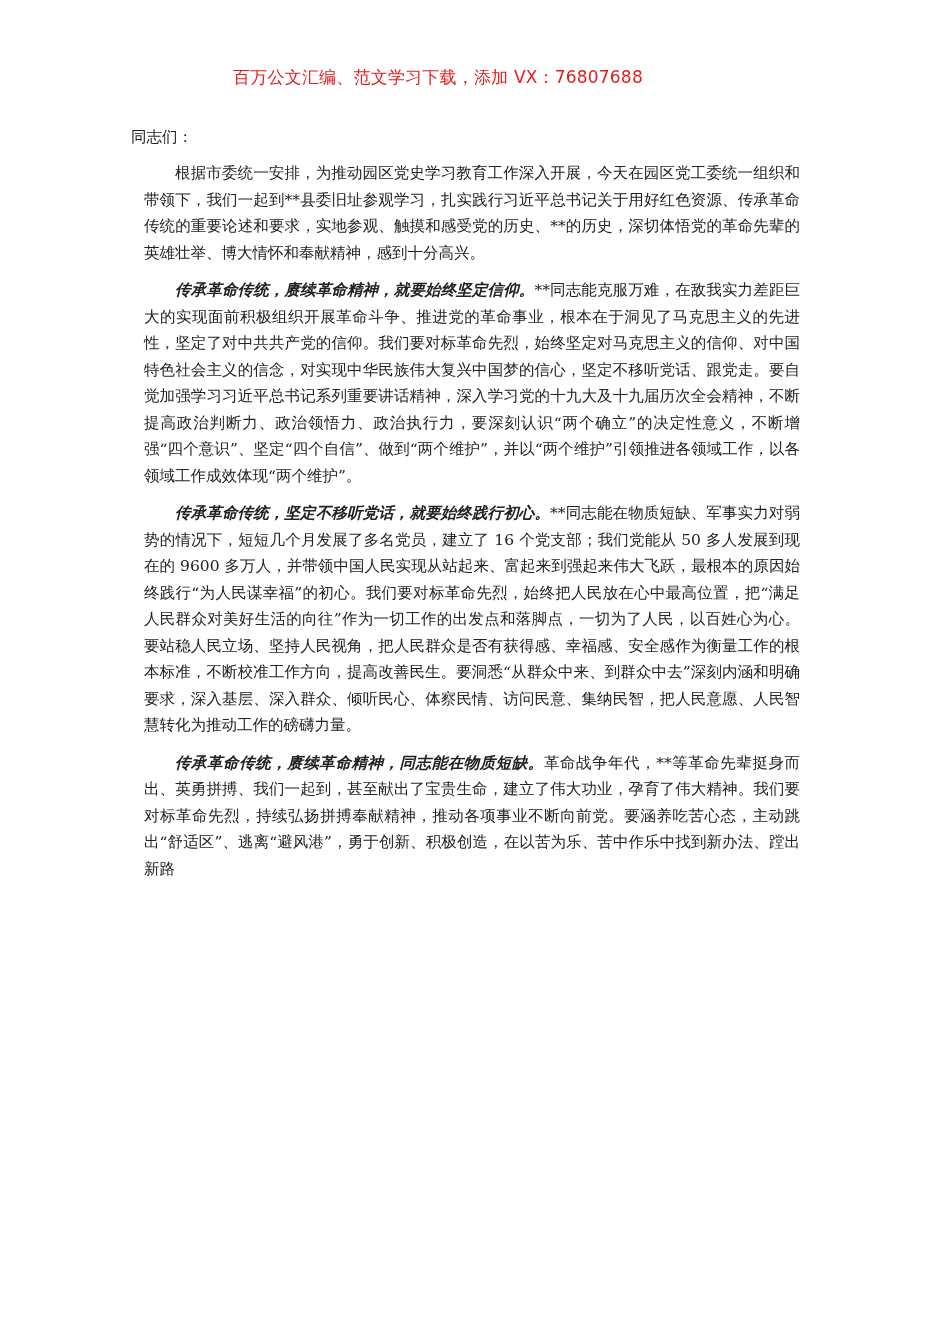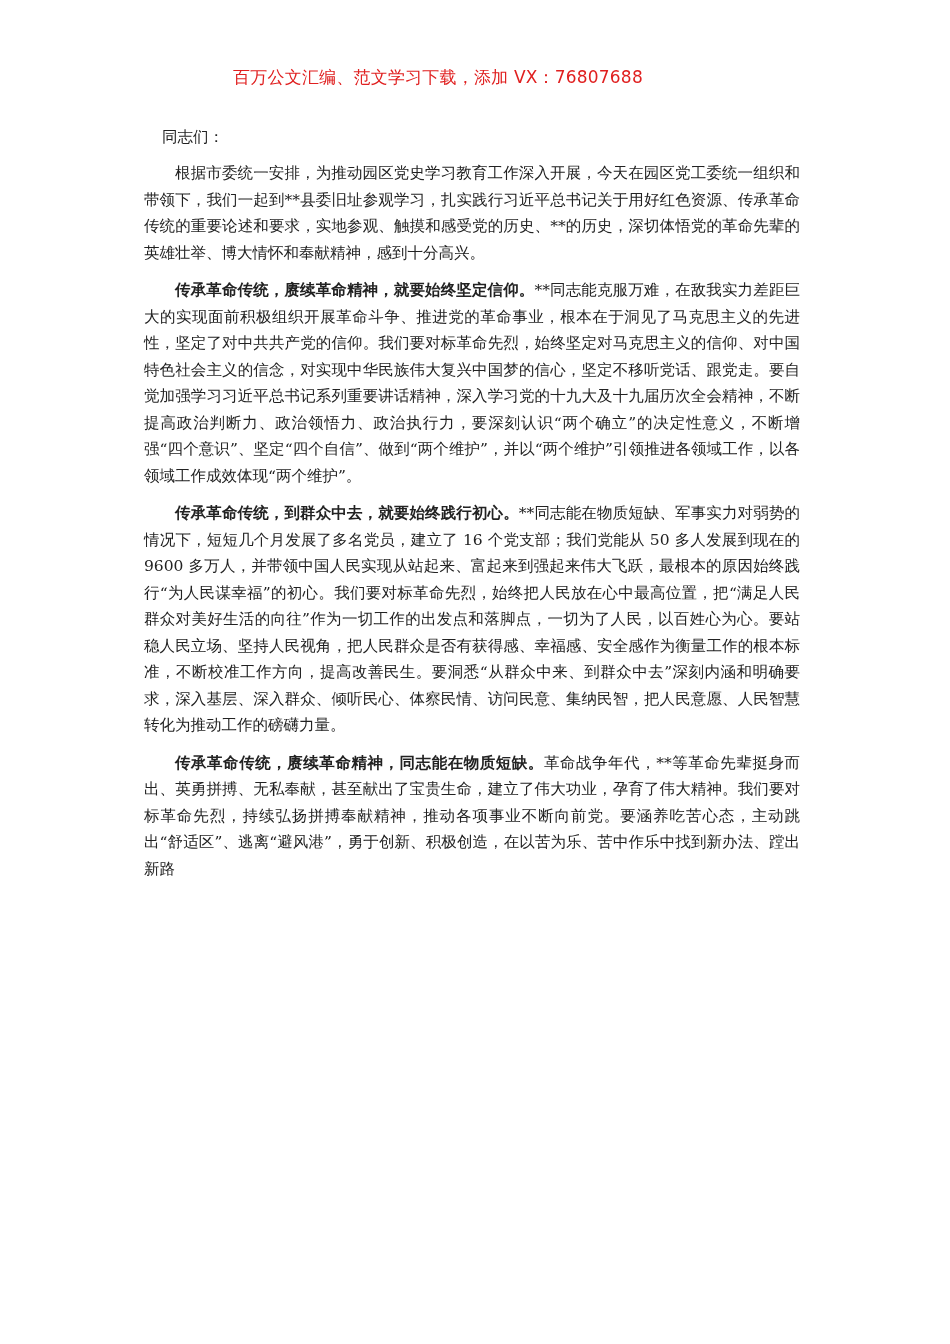--- a/index.html
+++ b/index.html
@@ -1,31 +1,31 @@
 <!DOCTYPE html>
 <html><head>
 <meta charset="utf-8">
 <style>
   html, body { margin: 0; padding: 0; background: #ffffff; }
   body { width: 950px; height: 1344px; position: relative; overflow: hidden;
          font-family: "DejaVu Serif", "Liberation Serif", serif; color: #222; }
   .header { position: absolute; left: 0; top: 66px; width: 876px; text-align: center;
             color: #e02020; font-family: "DejaVu Sans", "Liberation Sans", sans-serif;
             font-size: 17px; letter-spacing: 0.2px; }
-  .greeting { position: absolute; left: 162px; top: 127px; font-size: 15.5px; }
+  .greeting { position: absolute; left: 131px; top: 127px; font-size: 15.5px; }
   .body { position: absolute; left: 144px; top: 160px; width: 664px;
           font-size: 15.5px; line-height: 26.5px; text-align: justify; }
   .body p { margin: 0 8px 11px 0; text-indent: 2em; }
-  .body b { font-weight: bold; }
+  .body b { font-weight: bold; font-style: italic; }
 </style>
 </head>
 <body>
 
 <div class="header">百万公文汇编、范文学习下载，添加 VX：76807688</div>
 
 <div class="greeting">同志们：</div>
 
 <div class="body">
   <p><b></b><span>根据市委统一安排，为推动园区党史学习教育工作深入开展，今天在园区党工委统一组织和带领下，我们一起到**县委旧址参观学习，扎实践行习近平总书记关于用好红色资源、传承革命传统的重要论述和要求，实地参观、触摸和感受党的历史、**的历史，深切体悟党的革命先辈的英雄壮举、博大情怀和奉献精神，感到十分高兴。</span></p>
   <p><b>传承革命传统，赓续革命精神，就要始终坚定信仰。</b><span>**同志能克服万难，在敌我实力差距巨大的实现面前积极组织开展革命斗争、推进党的革命事业，根本在于洞见了马克思主义的先进性，坚定了对中共共产党的信仰。我们要对标革命先烈，始终坚定对马克思主义的信仰、对中国特色社会主义的信念，对实现中华民族伟大复兴中国梦的信心，坚定不移听党话、跟党走。要自觉加强学习习近平总书记系列重要讲话精神，深入学习党的十九大及十九届历次全会精神，不断提高政治判断力、政治领悟力、政治执行力，要深刻认识“两个确立”的决定性意义，不断增强“四个意识”、坚定“四个自信”、做到“两个维护”，并以“两个维护”引领推进各领域工作，以各领域工作成效体现“两个维护”。</span></p>
-  <p><b>传承革命传统，到群众中去，就要始终践行初心。</b><span>**同志能在物质短缺、军事实力对弱势的情况下，短短几个月发展了多名党员，建立了 16 个党支部；我们党能从 50 多人发展到现在的 9600 多万人，并带领中国人民实现从站起来、富起来到强起来伟大飞跃，最根本的原因始终践行“为人民谋幸福”的初心。我们要对标革命先烈，始终把人民放在心中最高位置，把“满足人民群众对美好生活的向往”作为一切工作的出发点和落脚点，一切为了人民，以百姓心为心。要站稳人民立场、坚持人民视角，把人民群众是否有获得感、幸福感、安全感作为衡量工作的根本标准，不断校准工作方向，提高改善民生。要洞悉“从群众中来、到群众中去”深刻内涵和明确要求，深入基层、深入群众、倾听民心、体察民情、访问民意、集纳民智，把人民意愿、人民智慧转化为推动工作的磅礴力量。</span></p>
-  <p><b>传承革命传统，赓续革命精神，同志能在物质短缺。</b><span>革命战争年代，**等革命先辈挺身而出、英勇拼搏、无私奉献，甚至献出了宝贵生命，建立了伟大功业，孕育了伟大精神。我们要对标革命先烈，持续弘扬拼搏奉献精神，推动各项事业不断向前党。要涵养吃苦心态，主动跳出“舒适区”、逃离“避风港”，勇于创新、积极创造，在以苦为乐、苦中作乐中找到新办法、蹚出新路</span></p>
+  <p><b>传承革命传统，坚定不移听党话，就要始终践行初心。</b><span>**同志能在物质短缺、军事实力对弱势的情况下，短短几个月发展了多名党员，建立了 16 个党支部；我们党能从 50 多人发展到现在的 9600 多万人，并带领中国人民实现从站起来、富起来到强起来伟大飞跃，最根本的原因始终践行“为人民谋幸福”的初心。我们要对标革命先烈，始终把人民放在心中最高位置，把“满足人民群众对美好生活的向往”作为一切工作的出发点和落脚点，一切为了人民，以百姓心为心。要站稳人民立场、坚持人民视角，把人民群众是否有获得感、幸福感、安全感作为衡量工作的根本标准，不断校准工作方向，提高改善民生。要洞悉“从群众中来、到群众中去”深刻内涵和明确要求，深入基层、深入群众、倾听民心、体察民情、访问民意、集纳民智，把人民意愿、人民智慧转化为推动工作的磅礴力量。</span></p>
+  <p><b>传承革命传统，赓续革命精神，同志能在物质短缺。</b><span>革命战争年代，**等革命先辈挺身而出、英勇拼搏、我们一起到，甚至献出了宝贵生命，建立了伟大功业，孕育了伟大精神。我们要对标革命先烈，持续弘扬拼搏奉献精神，推动各项事业不断向前党。要涵养吃苦心态，主动跳出“舒适区”、逃离“避风港”，勇于创新、积极创造，在以苦为乐、苦中作乐中找到新办法、蹚出新路</span></p>
 </div>
 
 </body></html>

